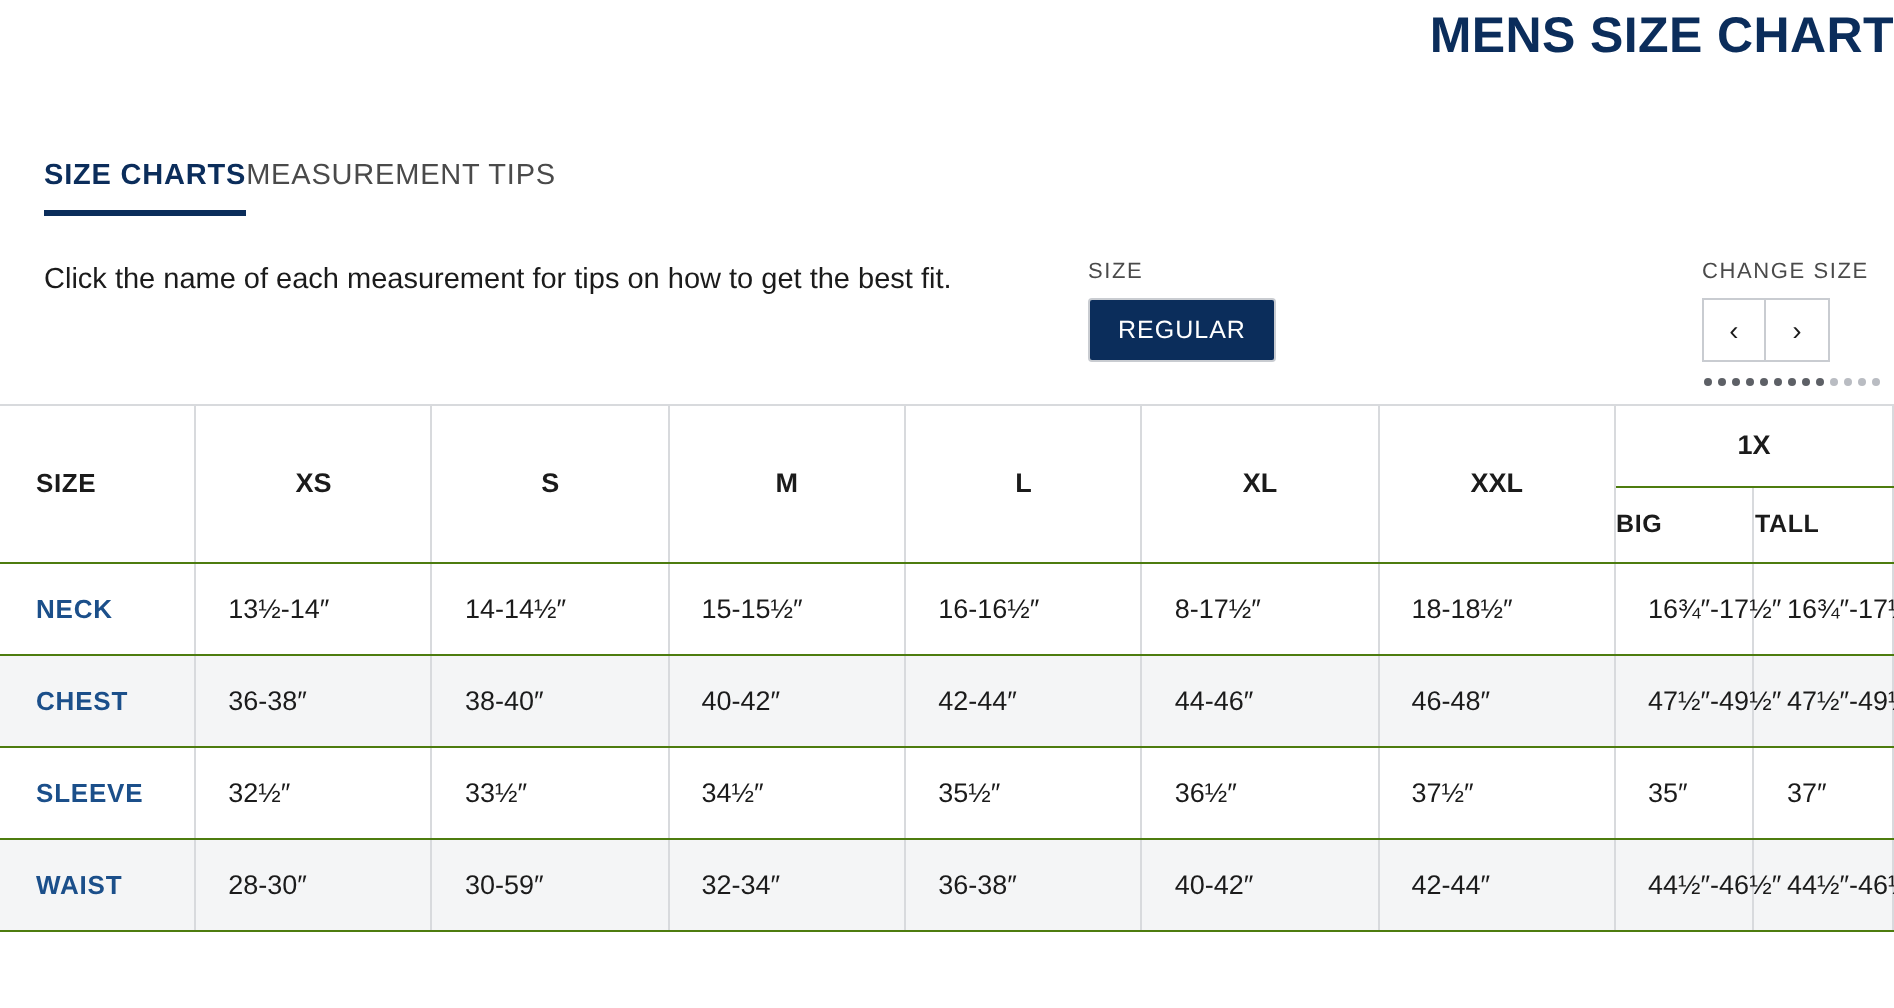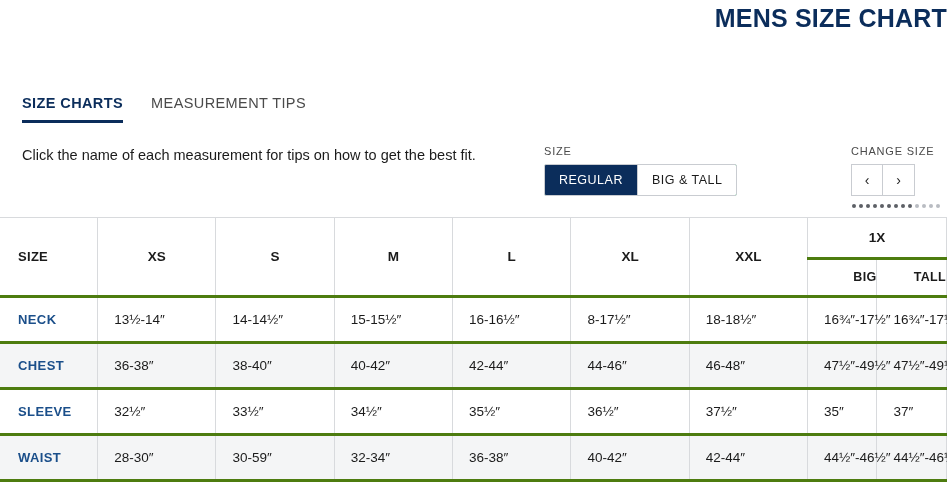--- a/index.html
+++ b/index.html
@@ -27,23 +27,22 @@
     margin: 0;
     line-height: 30px;
     text-align: right;
   }
 
   
   .tabs {
     display: flex;
     align-items: flex-end;
     padding-left: 22px;
-    margin-top: 60px;
+    margin-top: 45px;
     height: 30px;
-    gap: 28px;
   }
   .tab {
     font-size: 14.5px;
     font-weight: bold;
     letter-spacing: 0.4px;
     color: #0b2d5b;
     padding-bottom: 9px;
     cursor: pointer;
     border-bottom: 3px solid transparent;
     text-transform: uppercase;
@@ -158,21 +157,21 @@
     margin-top: 4px;
     border-top: 1px solid #d8dadd;
   }
   table {
     border-collapse: collapse;
     width: 947px;
     table-layout: fixed;
   }
   th, td {
     border-right: 1px solid #d8dadd;
-    border-bottom: 3px solid #4d7c0f;
+    border-bottom: 1px solid #4d7c0f;
     padding: 0;
     vertical-align: middle;
   }
   .col-size   { width: 85px; }
   .col-m      { width: 103px; }
   .col-big    { width: 121px; }
 
   thead th {
     font-size: 13.5px;
     font-weight: bold;
@@ -186,21 +185,21 @@
     font-size: 13px;
     font-weight: bold;
     color: #1b1b1b;
     text-align: left;
     padding-left: 18px;
     letter-spacing: 0.3px;
   }
   .sub-head {
     font-size: 12.5px;
     font-weight: bold;
-    text-align: right;
+    text-align: left;
     color: #1b1b1b;
     letter-spacing: 0.3px;
     margin-top: 12px;
   }
 
   tbody td { height: 46px; }
   .row-label {
     font-size: 13px;
     font-weight: bold;
     color: #1b4f8a;
@@ -228,21 +227,20 @@
   <div class="tab inactive">MEASUREMENT TIPS</div>
 </div>
 
 <div class="controls-row">
   <div class="helper-text">Click the name of each measurement for tips on how to get the best fit.</div>
 
   <div class="control-group" id="size-group">
     <div class="control-label">SIZE</div>
     <div class="seg">
       <button class="seg-btn selected">REGULAR</button>
-      <button class="seg-btn">BIG &amp; TALL</button>
     </div>
   </div>
 
 
   <div class="control-group" id="change-size-group">
     <div class="control-label">CHANGE SIZE</div>
     <div class="arrows">
       <button class="arrow-btn">‹</button>
       <button class="arrow-btn">›</button>
     </div>

